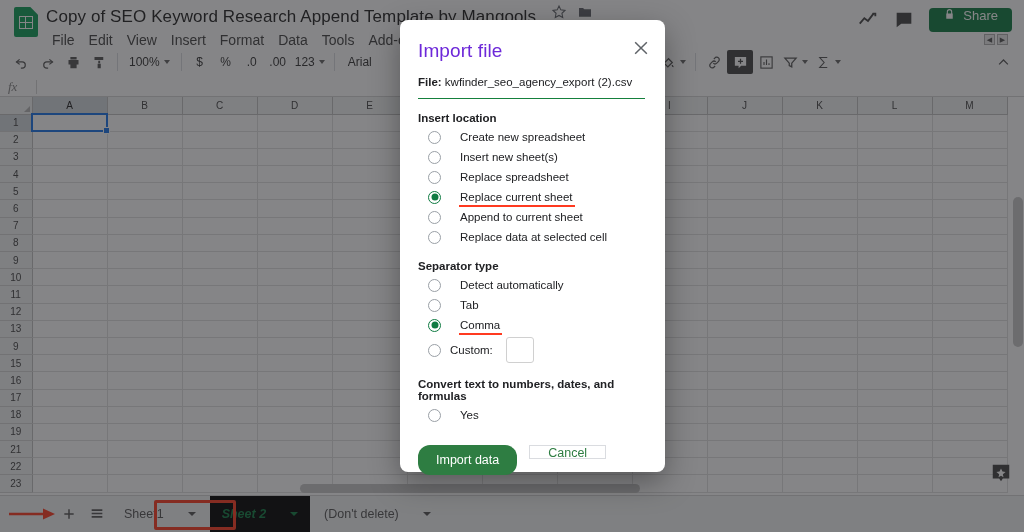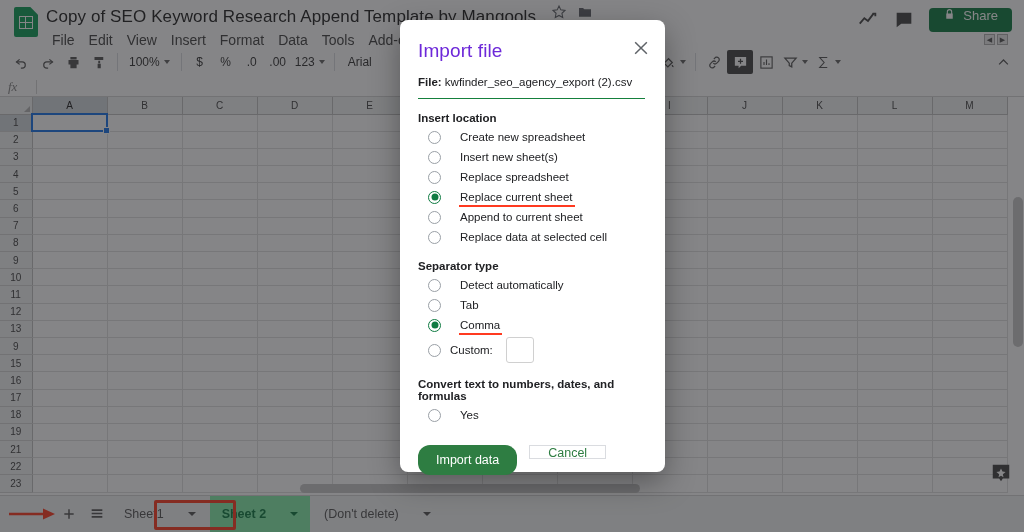--- a/index.html
+++ b/index.html
@@ -156,21 +156,21 @@
     background: #f1f3f4; border-top: 1px solid #d6d6d6;
     display: flex; align-items: center; padding-left: 8px; gap: 2px;
   }
   .tabbar-icon { width: 26px; height: 26px; display: flex;
                  align-items: center; justify-content: center; color: #555; }
   .tabbar-icon svg { width: 16px; height: 16px; }
   .sheet-tab {
     height: 37px; padding: 0 12px; display: flex; align-items: center; gap: 24px;
     font-size: 12.5px; color: #555; white-space: nowrap;
   }
-  .sheet-tab.active { color: #0f7b42; font-weight: bold; background: #86efac; }
+  .sheet-tab.active { color: #0f7b42; font-weight: bold; background: #000000; font-style: italic; }
   .sheet-tab .tcaret {
     width: 0; height: 0; border-left: 4px solid transparent;
     border-right: 4px solid transparent; border-top: 4px solid currentColor;
   }
   .tab-highlight {
     position: absolute; left: 154px; top: 4px; width: 82px; height: 30px;
     border: 3px solid #ff3a20; border-radius: 2px; pointer-events: none;
   }
   .arrow-annot { position: absolute; left: 8px; top: 10px; width: 48px; height: 16px; }
   .explore-fab {

